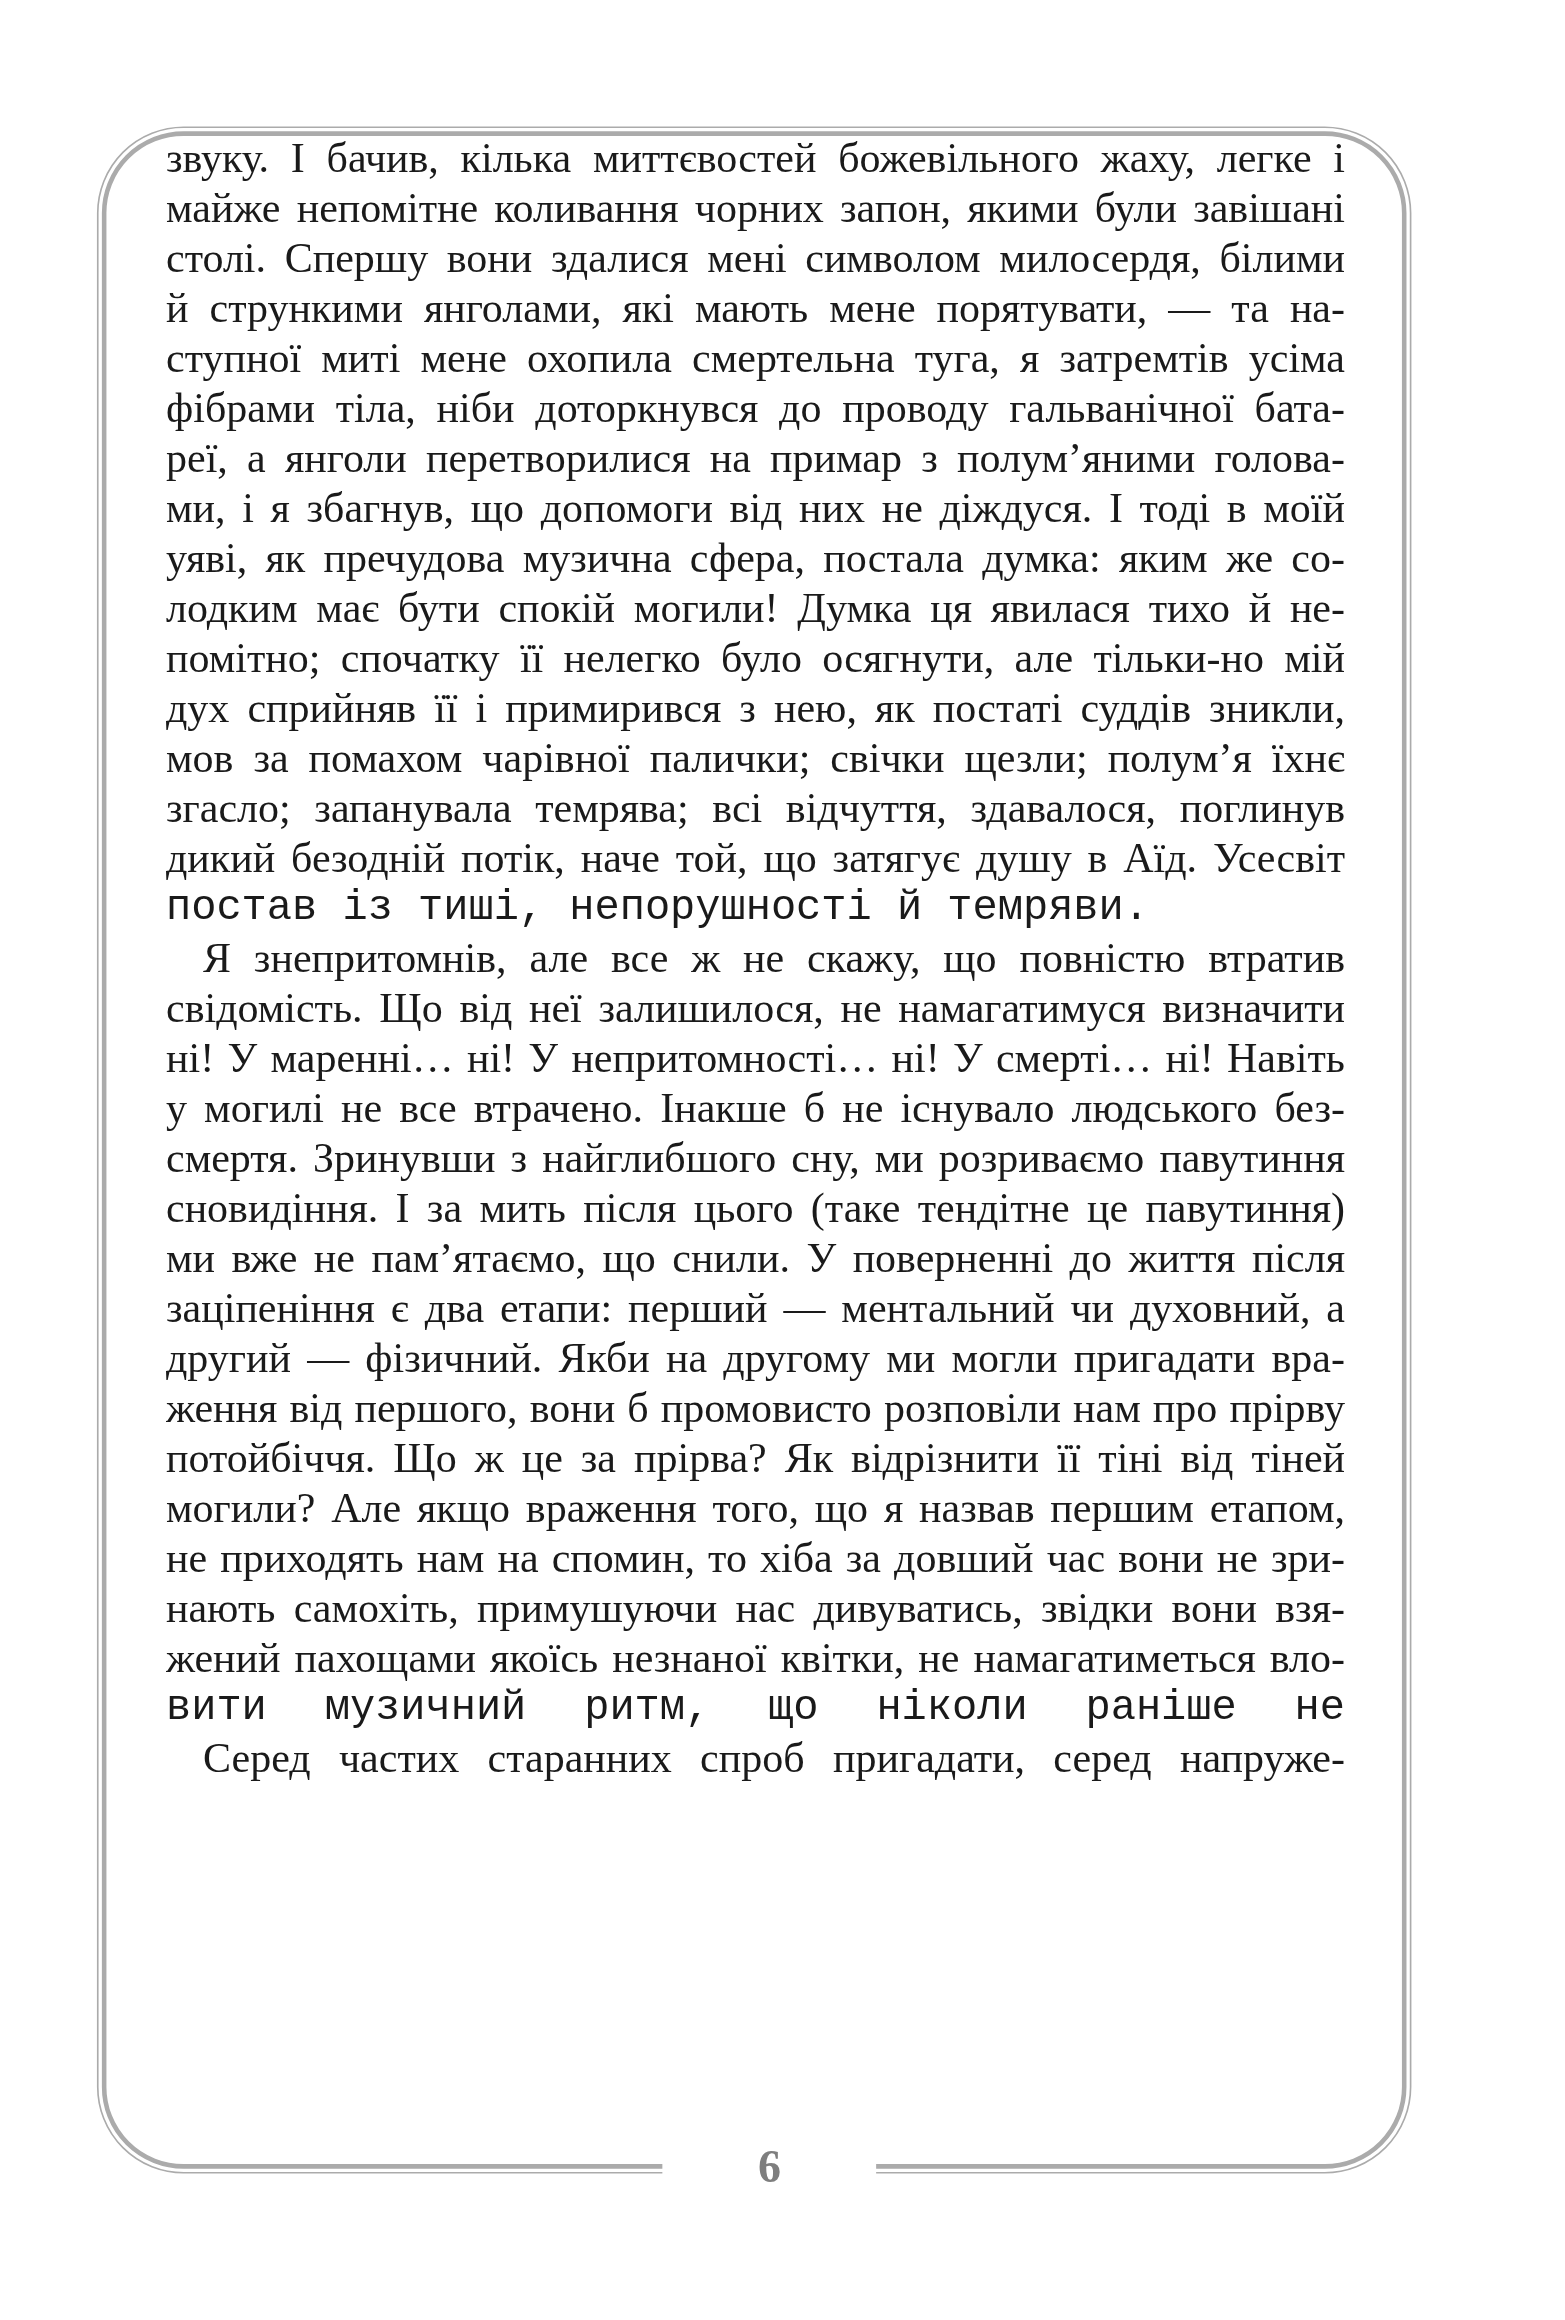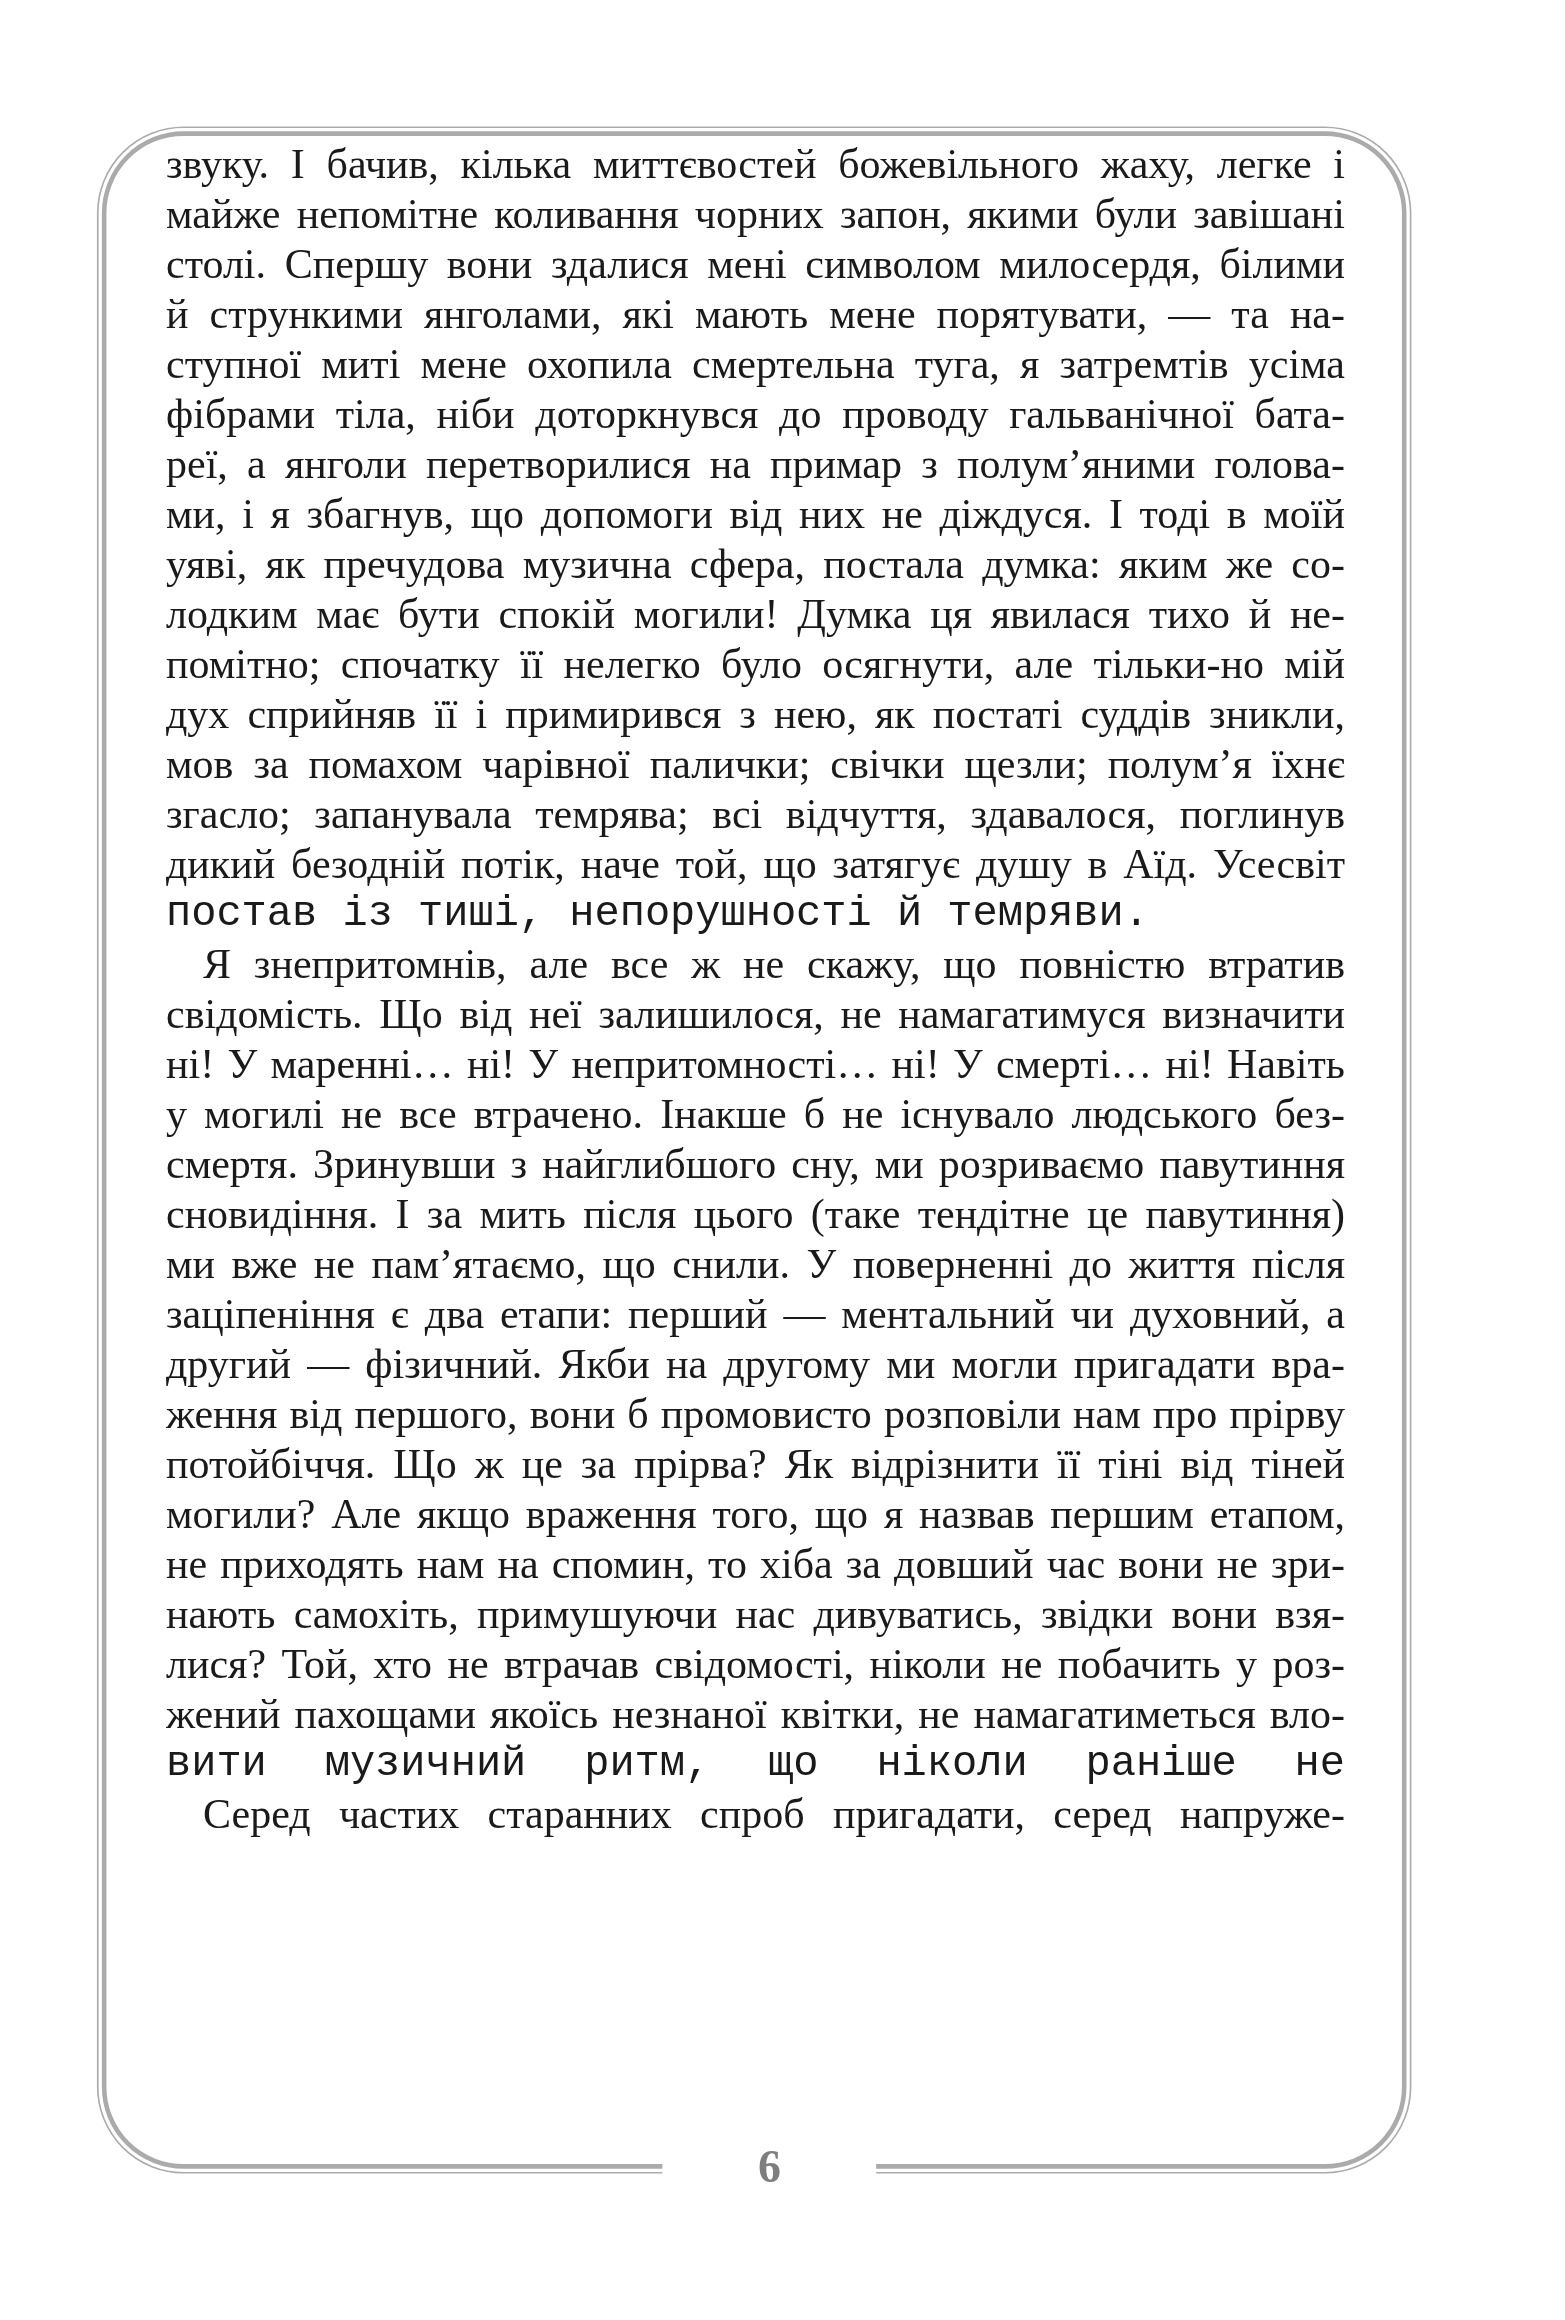--- a/index.html
+++ b/index.html
@@ -59,21 +59,21 @@
 
 <div id="page" style="background: rgb(255, 255, 255);">
 
   <svg id="frame-svg" viewBox="0 0 1713 2540" xmlns="http://www.w3.org/2000/svg" aria-hidden="true">
 
     <path class="frame-thin" d="M 725 2378 L 201 2378 A 94 94 0 0 1 107 2284 L 107 233 A 94 94 0 0 1 201 139 L 1450 139 A 94 94 0 0 1 1544 233 L 1544 2284 A 94 94 0 0 1 1450 2378 L 959 2378" fill="none" stroke="#ababab" stroke-width="1.8"></path>
 
     <path class="frame-thick" d="M 725 2371 L 201 2371 A 87 87 0 0 1 114 2284 L 114 233 A 87 87 0 0 1 201 146 L 1450 146 A 87 87 0 0 1 1537 233 L 1537 2284 A 87 87 0 0 1 1450 2371 L 959 2371" fill="none" stroke="#ababab" stroke-width="5"></path>
   </svg>
 
-  <div id="text-block" style="color: rgb(26, 26, 26); margin-top: 6px;">
+  <div id="text-block" style="color: rgb(26, 26, 26);">
       <div class="line">звуку. І бачив, кілька миттєвостей божевільного жаху, легке і</div>
       <div class="line">майже непомітне коливання чорних запон, якими були завішані</div>
       <div class="line">столі. Спершу вони здалися мені символом милосердя, білими</div>
       <div class="line">й стрункими янголами, які мають мене порятувати, — та на-</div>
       <div class="line">ступної миті мене охопила смертельна туга, я затремтів усіма</div>
       <div class="line">фібрами тіла, ніби доторкнувся до проводу гальванічної бата-</div>
       <div class="line">реї, а янголи перетворилися на примар з полум’яними голова-</div>
       <div class="line">ми, і я збагнув, що допомоги від них не діждуся. І тоді в моїй</div>
       <div class="line">уяві, як пречудова музична сфера, постала думка: яким же со-</div>
       <div class="line">лодким має бути спокій могили! Думка ця явилася тихо й не-</div>
@@ -90,21 +90,20 @@
       <div class="line">смертя. Зринувши з найглибшого сну, ми розриваємо павутиння</div>
       <div class="line">сновидіння. І за мить після цього (таке тендітне це павутиння)</div>
       <div class="line">ми вже не пам’ятаємо, що снили. У поверненні до життя після</div>
       <div class="line">заціпеніння є два етапи: перший — ментальний чи духовний, а</div>
       <div class="line">другий — фізичний. Якби на другому ми могли пригадати вра-</div>
       <div class="line">ження від першого, вони б промовисто розповіли нам про прірву</div>
       <div class="line">потойбіччя. Що ж це за прірва? Як відрізнити її тіні від тіней</div>
       <div class="line">могили? Але якщо враження того, що я назвав першим етапом,</div>
       <div class="line">не приходять нам на спомин, то хіба за довший час вони не зри-</div>
       <div class="line">нають самохіть, примушуючи нас дивуватись, звідки вони взя-</div>
-      <div class="line">лися? Той, хто не втрачав свідомості, ніколи не побачить у роз-</div>
       <div class="line">жений пахощами якоїсь незнаної квітки, не намагатиметься вло-</div>
       <div class="line endline">вити музичний ритм, що ніколи раніше не привертав його уваги.</div>
       <div class="line indent">Серед частих старанних спроб пригадати, серед напруже-</div>
     </div>
 
   <div id="page-number" style="color: rgb(126, 126, 126);">6</div>
 
 </div>
 
 

